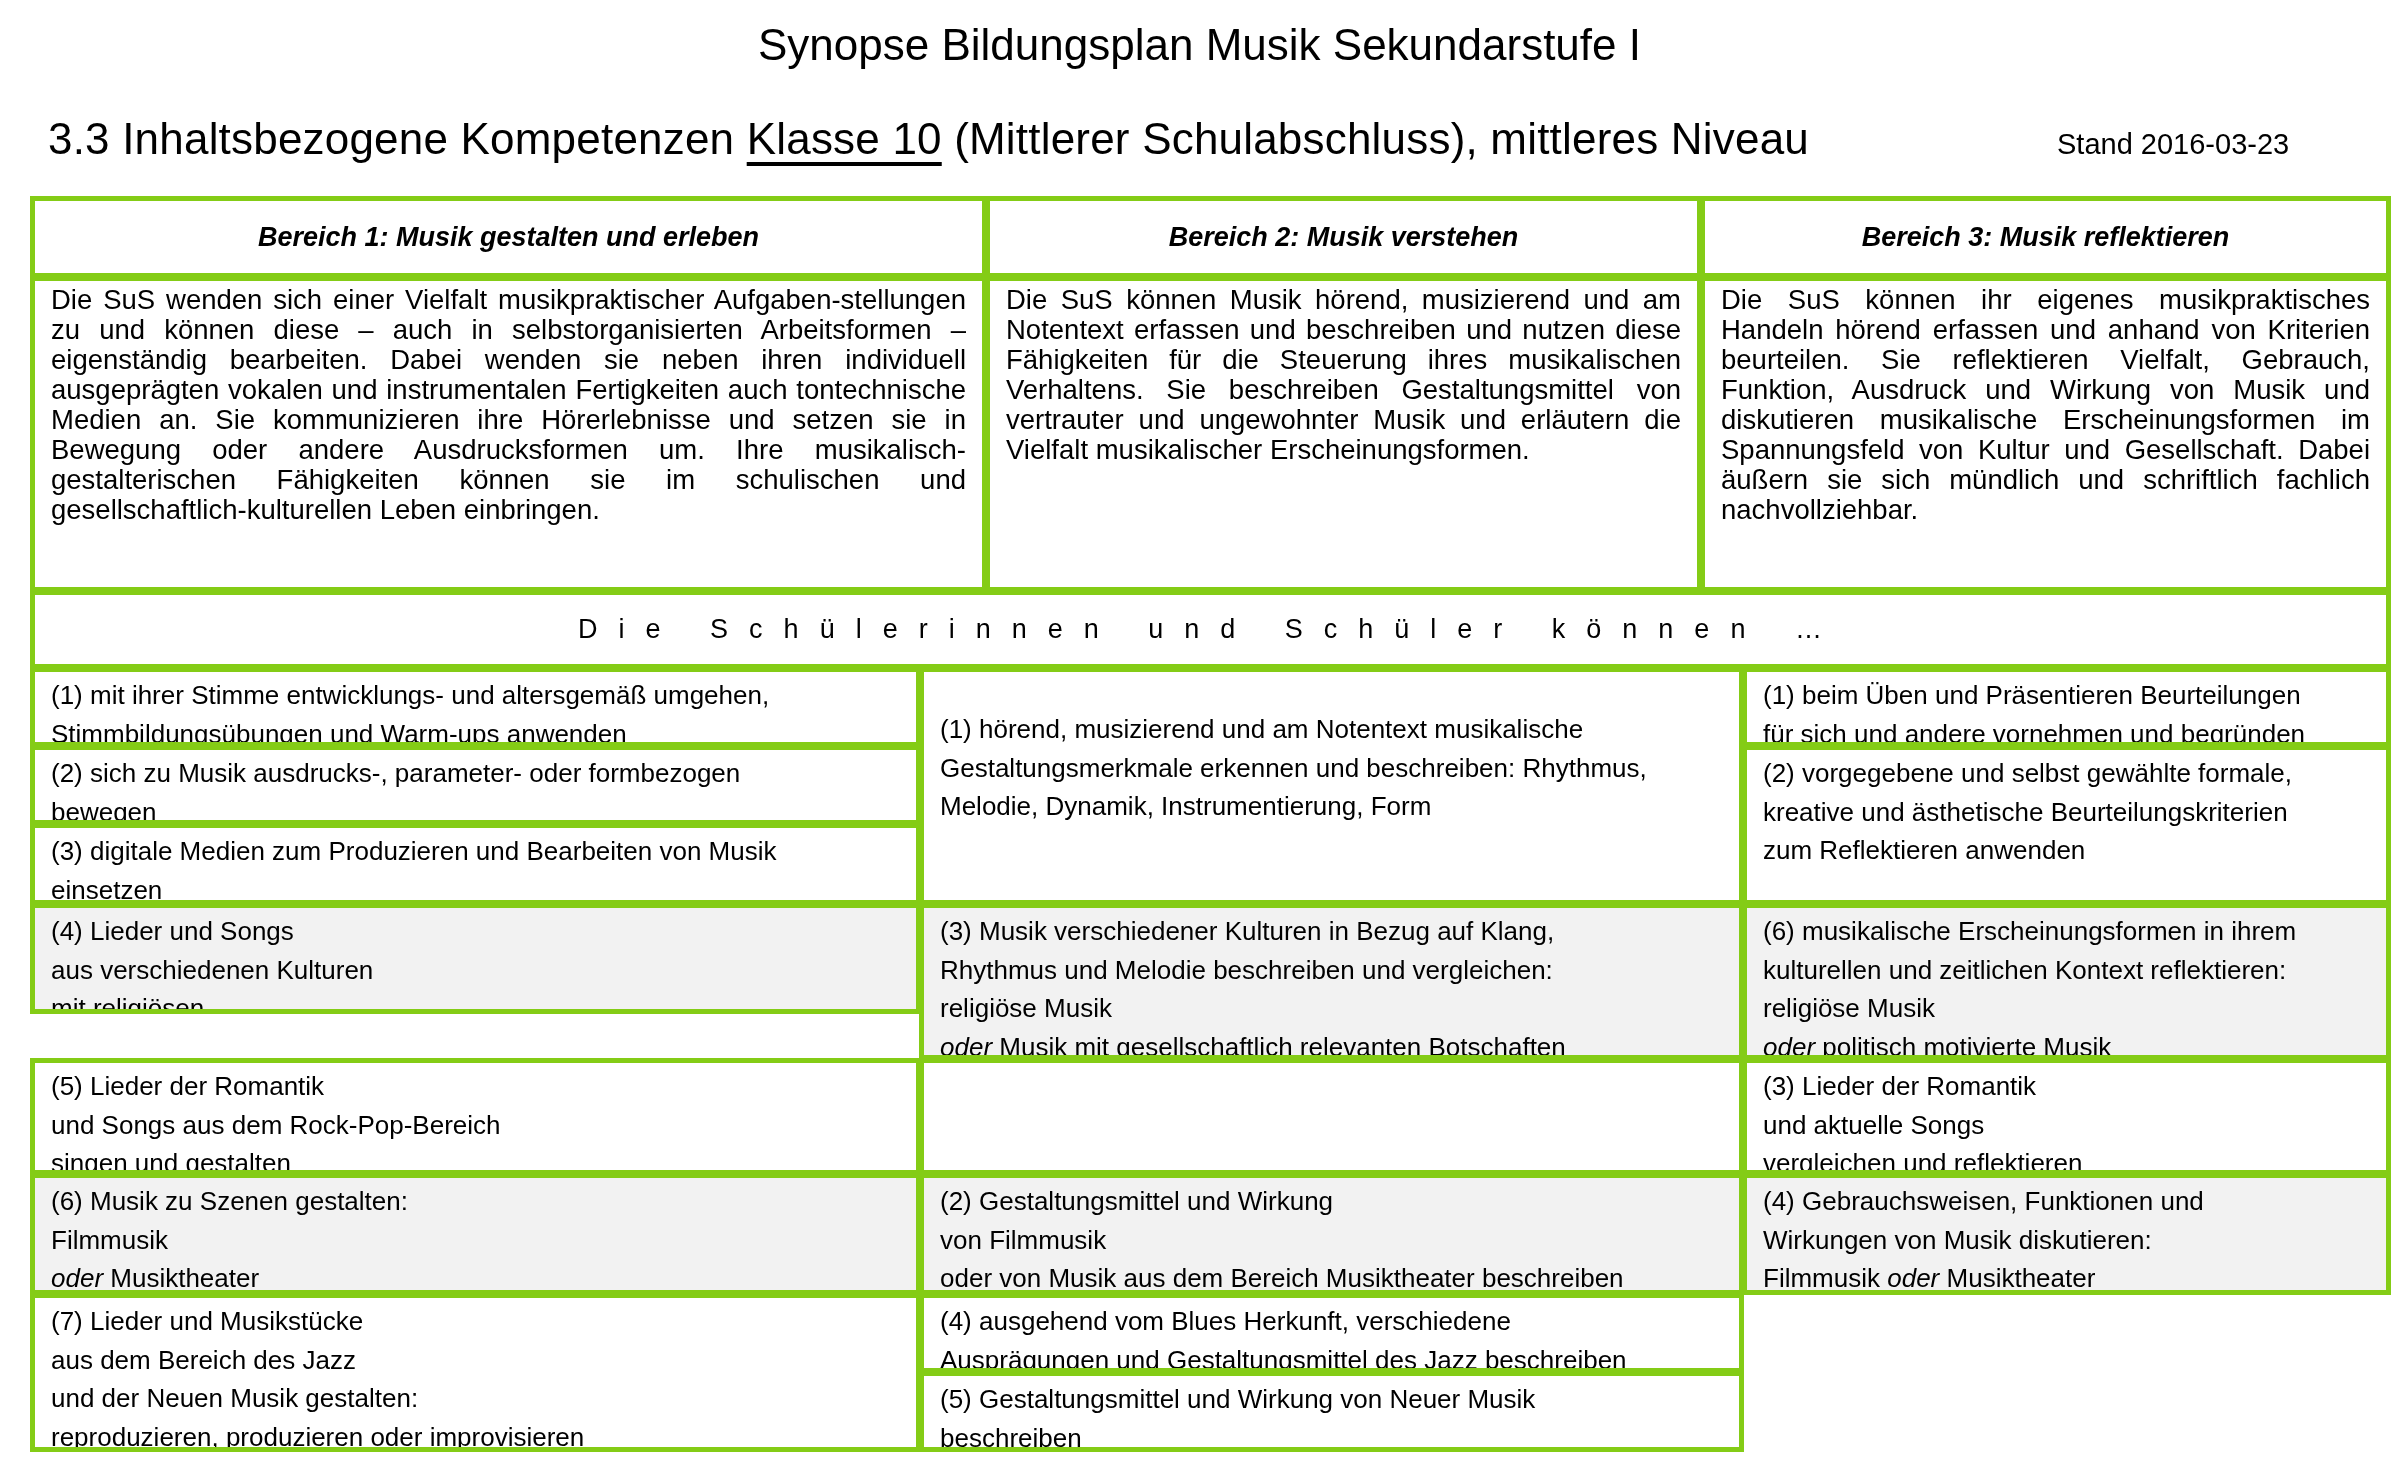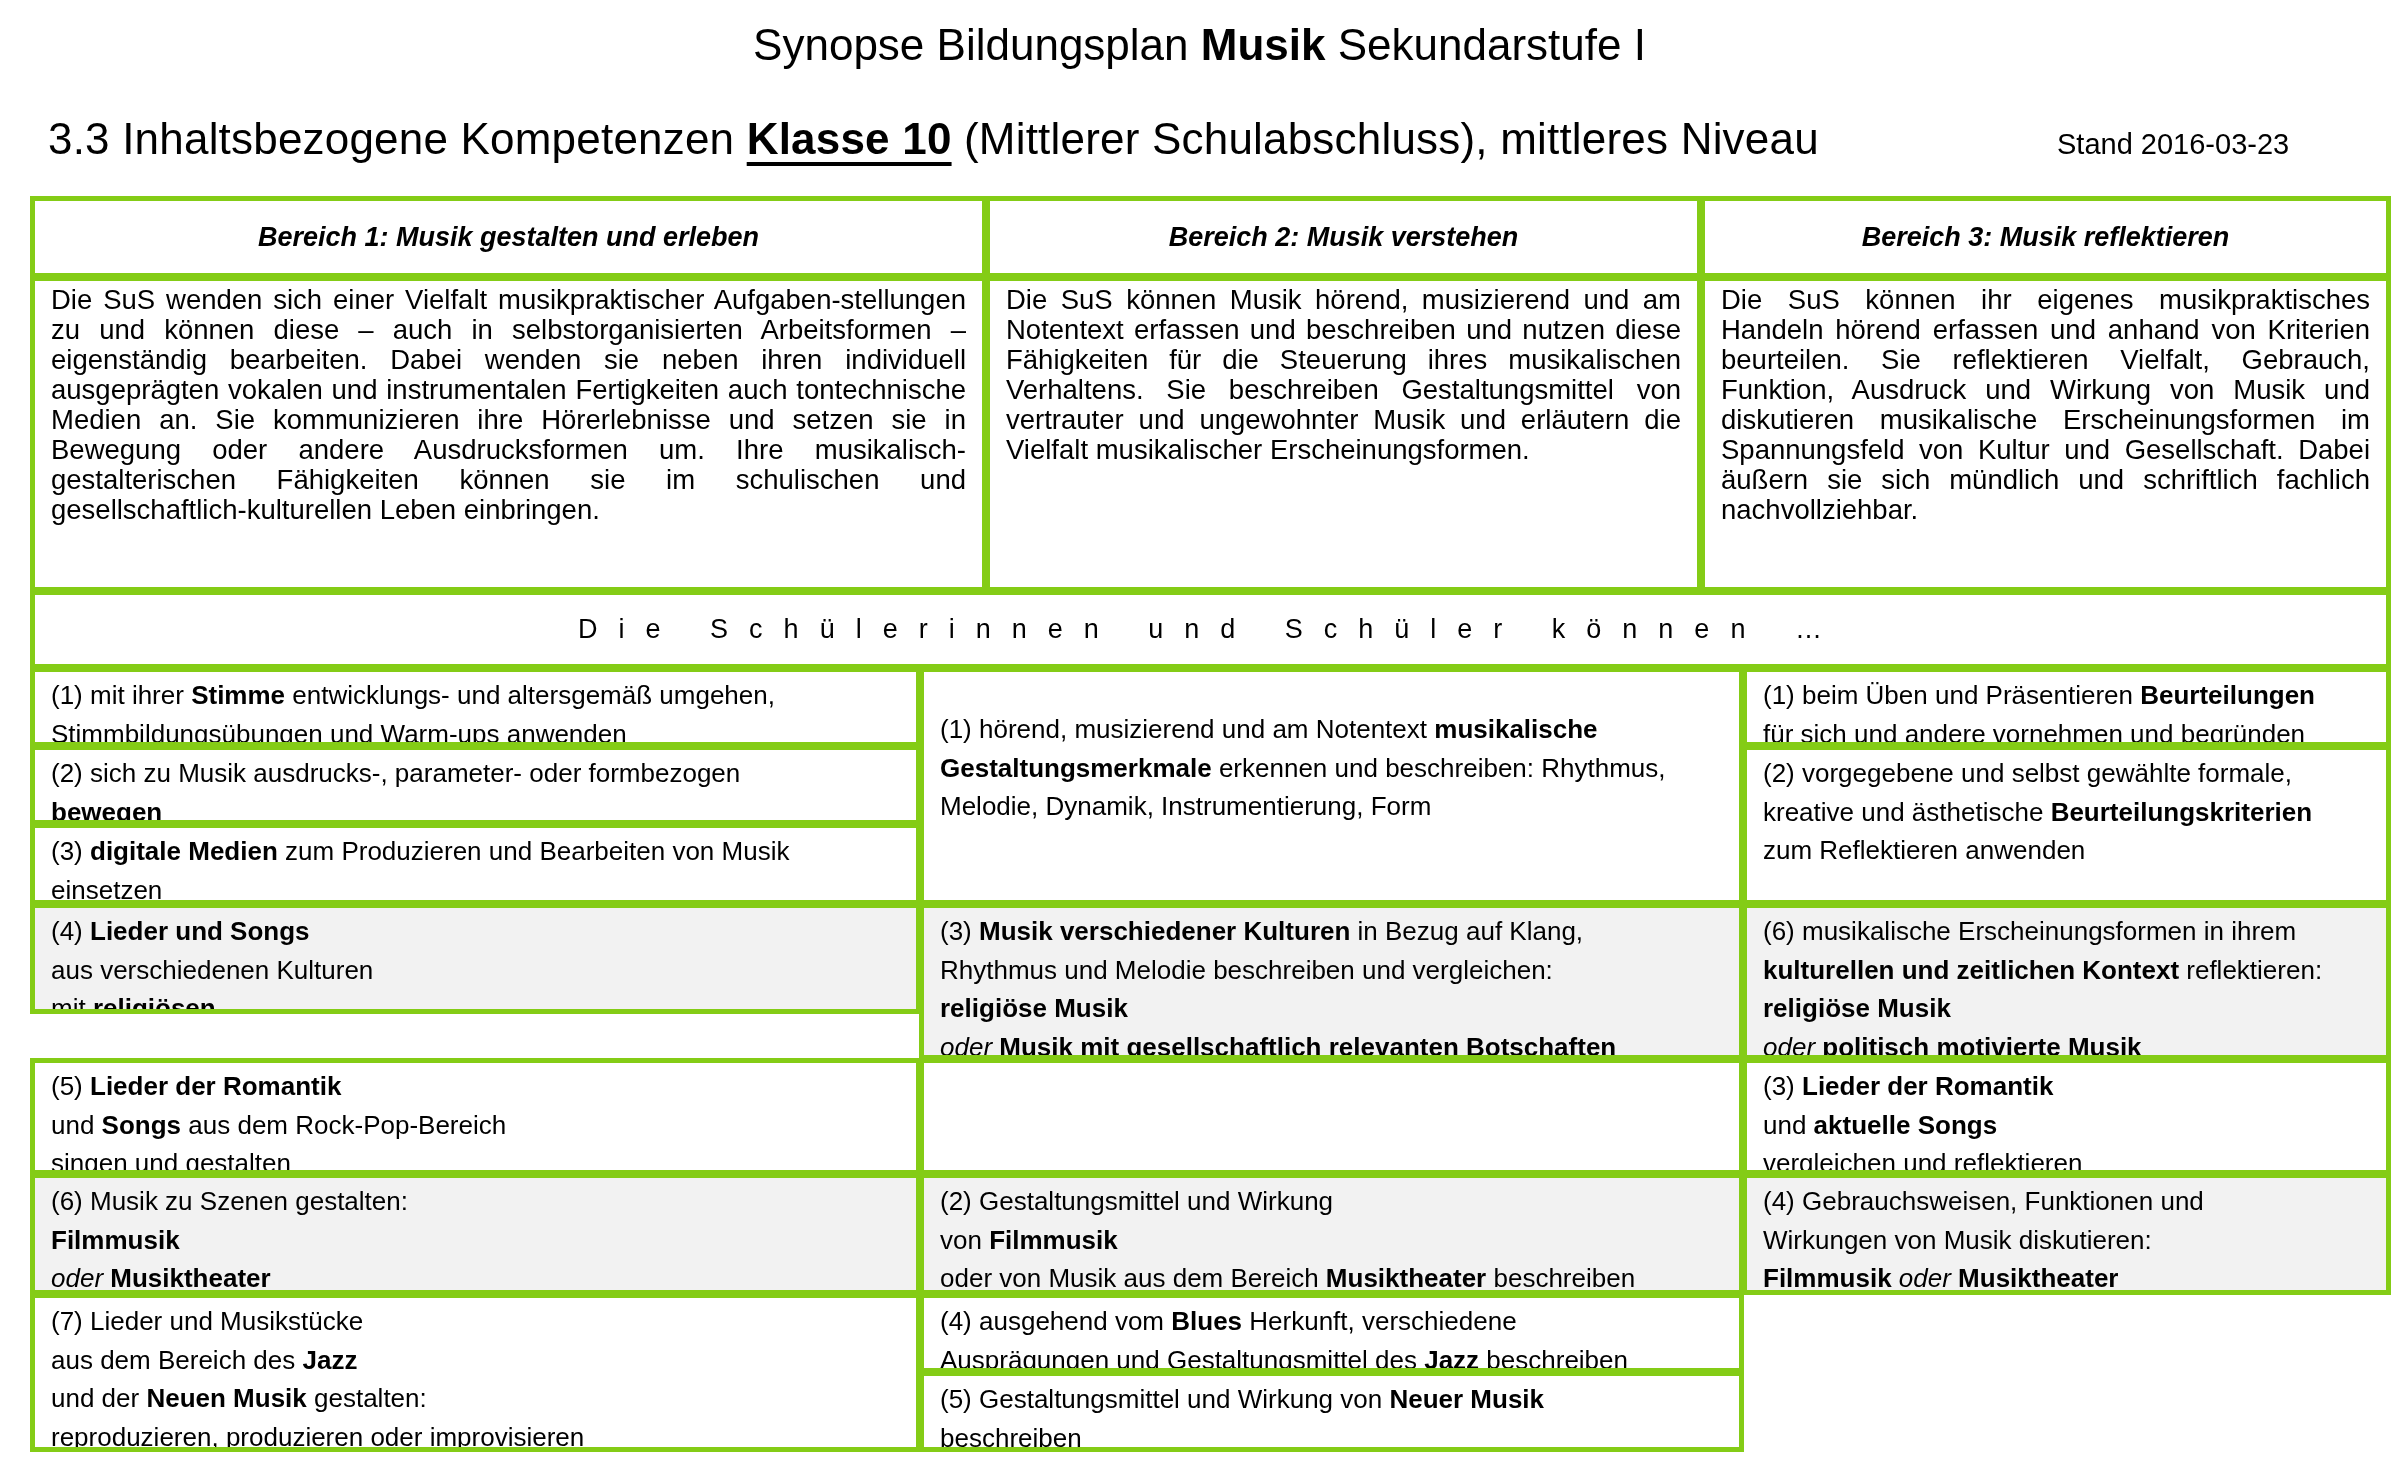--- a/index.html
+++ b/index.html
@@ -3,21 +3,21 @@
 <meta charset="utf-8">
 <style>
   html, body { margin:0; padding:0; background:#ffffff; }
   body { width:2399px; height:1474px; position:relative; overflow:hidden;
          font-family:"Liberation Sans", "DejaVu Sans", sans-serif; color:#000; }
   .abs { position:absolute; }
   #title { left:0; width:2399px; top:14px; text-align:center; font-size:44px; line-height:62px; }
   #subtitle { left:48px; top:108px; font-size:44px; line-height:62px; white-space:nowrap; letter-spacing:0.2px; }
   #subtitle u { text-decoration-thickness:4px; text-underline-offset:8px; }
   #stand { left:2057px; top:124px; font-size:29px; line-height:40px; white-space:nowrap; }
-  b { font-weight:bold; }
+  b { font-weight:normal; }
   i { font-style:italic; }
   .cell { position:absolute; box-sizing:border-box; border:5px solid #84cc16; overflow:hidden; }
   .hdr { display:flex; align-items:center; justify-content:center; font-style:italic; font-weight:bold; font-size:27px; }
   .intro { padding:4px 16px; font-size:27.5px; line-height:30px; text-align:justify; }
   .intro span { display:block; }
   .sus { display:flex; align-items:center; justify-content:center; font-size:27px; letter-spacing:21px; }
   .item { padding:4px 16px; font-size:26px; line-height:38.6px; }
   .item .ln { display:block; white-space:nowrap; }
   .gray { background:#f2f2f2; }
   .center-v { display:flex; flex-direction:column; justify-content:center; }

